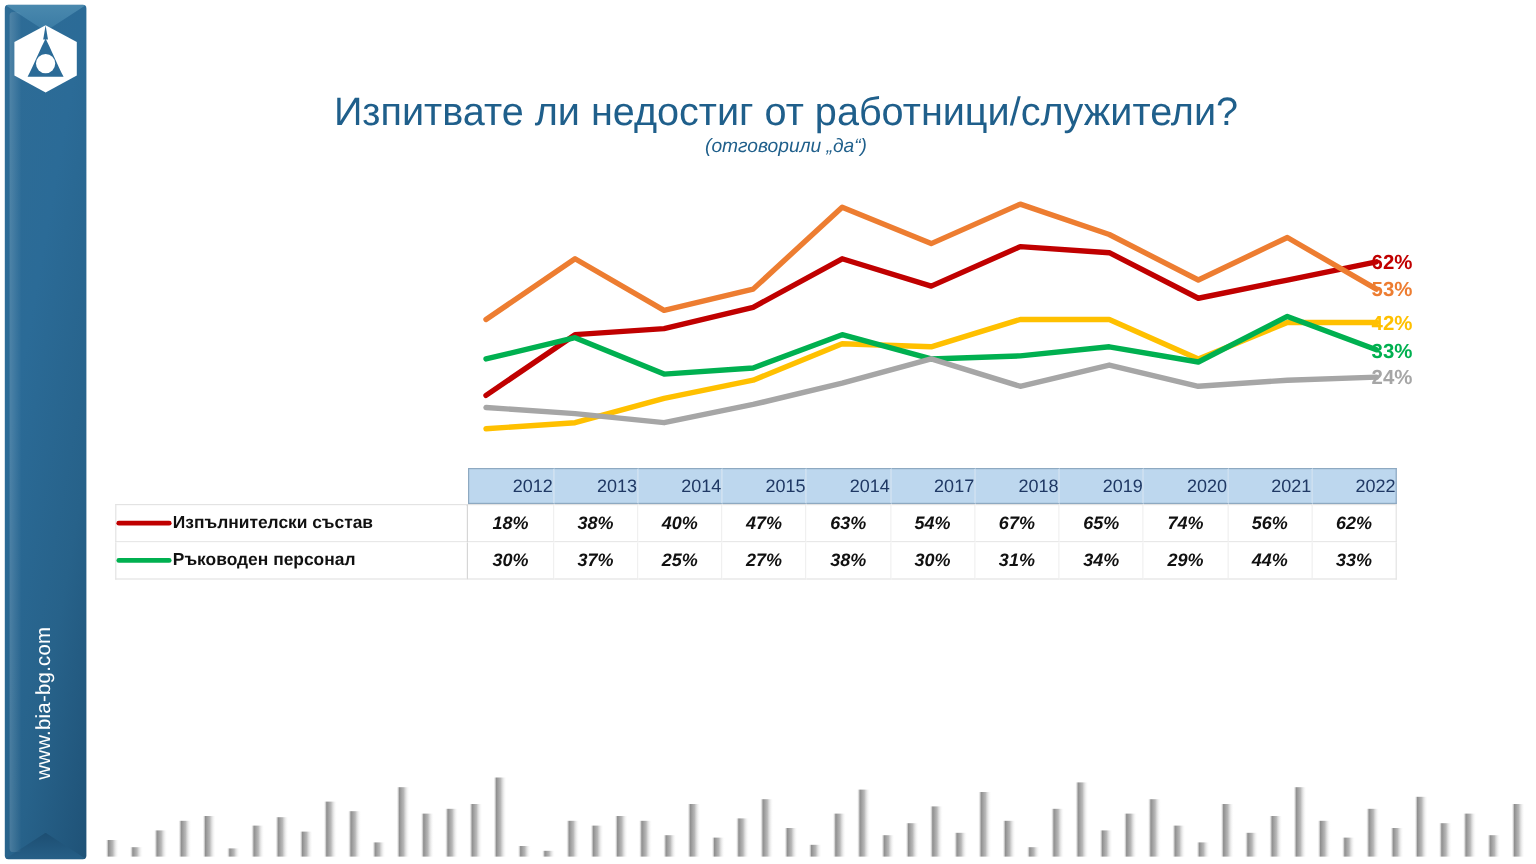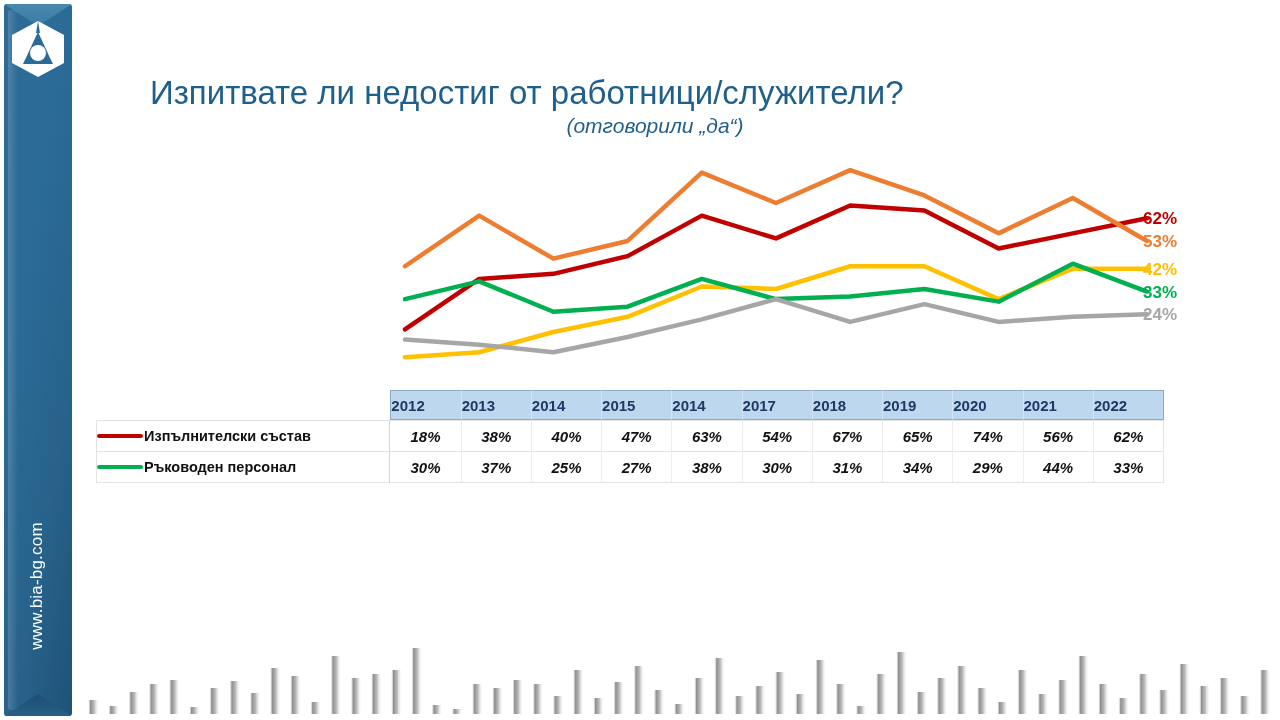--- a/index.html
+++ b/index.html
@@ -44,26 +44,26 @@
   .site-url{
     position:absolute;left:-78px;top:572px;width:230px;height:28px;
     transform:rotate(-90deg);transform-origin:center center;
     color:#ffffff;font-size:17px;letter-spacing:.2px;
     text-align:center;white-space:nowrap;line-height:28px;
   }
 
   
   .title{
     position:absolute;left:150px;top:74px;width:1010px;
-    text-align:left;color:#1F5F8B;font-size:33px;font-weight:400;
+    text-align:center;color:#1F5F8B;font-size:33px;font-weight:400;
     white-space:nowrap;
   }
   .subtitle{
     position:absolute;left:150px;top:114px;width:1010px;
-    text-align:center;color:#1F5F8B;font-size:21px;font-style:italic;
+    text-align:center;color:#1F5F8B;font-size:16px;font-style:italic;
     white-space:nowrap;
   }
 
   
   .chart{
     position:absolute;left:405px;top:160px;width:760px;height:215px;
   }
   .chart svg{display:block;width:760px;height:215px;overflow:visible;}
 
   .endlabels{position:absolute;left:1143px;top:205px;width:70px;height:140px;}
@@ -79,21 +79,21 @@
   .tbl td,.tbl th{
     padding:0;margin:0;
   }
   .hdr-blank{
     width:285px;height:28px;background:#ffffff;border:none;
   }
   .hdr-year{
     width:67px;height:28px;background:#BDD7EE;
     border-top:1px solid #8EA9C1;border-bottom:1px solid #8EA9C1;
     border-right:1px solid #d4e3f1;
-    color:#1F3864;font-size:15px;font-weight:bold;text-align:left;
+    color:#1F3864;font-size:15px;font-weight:normal;text-align:right;
     vertical-align:middle;
   }
   .hdr-year.first{border-left:1px solid #8EA9C1;}
   .hdr-year.last{border-right:1px solid #8EA9C1;}
 
   .lbl-cell{
     height:30px;background:#ffffff;
     border-bottom:1px solid #E3E3E3;border-right:1px solid #D6D6D6;
     border-left:1px solid #E3E3E3;
     padding:0 6px 0 6px;vertical-align:middle;white-space:nowrap;

